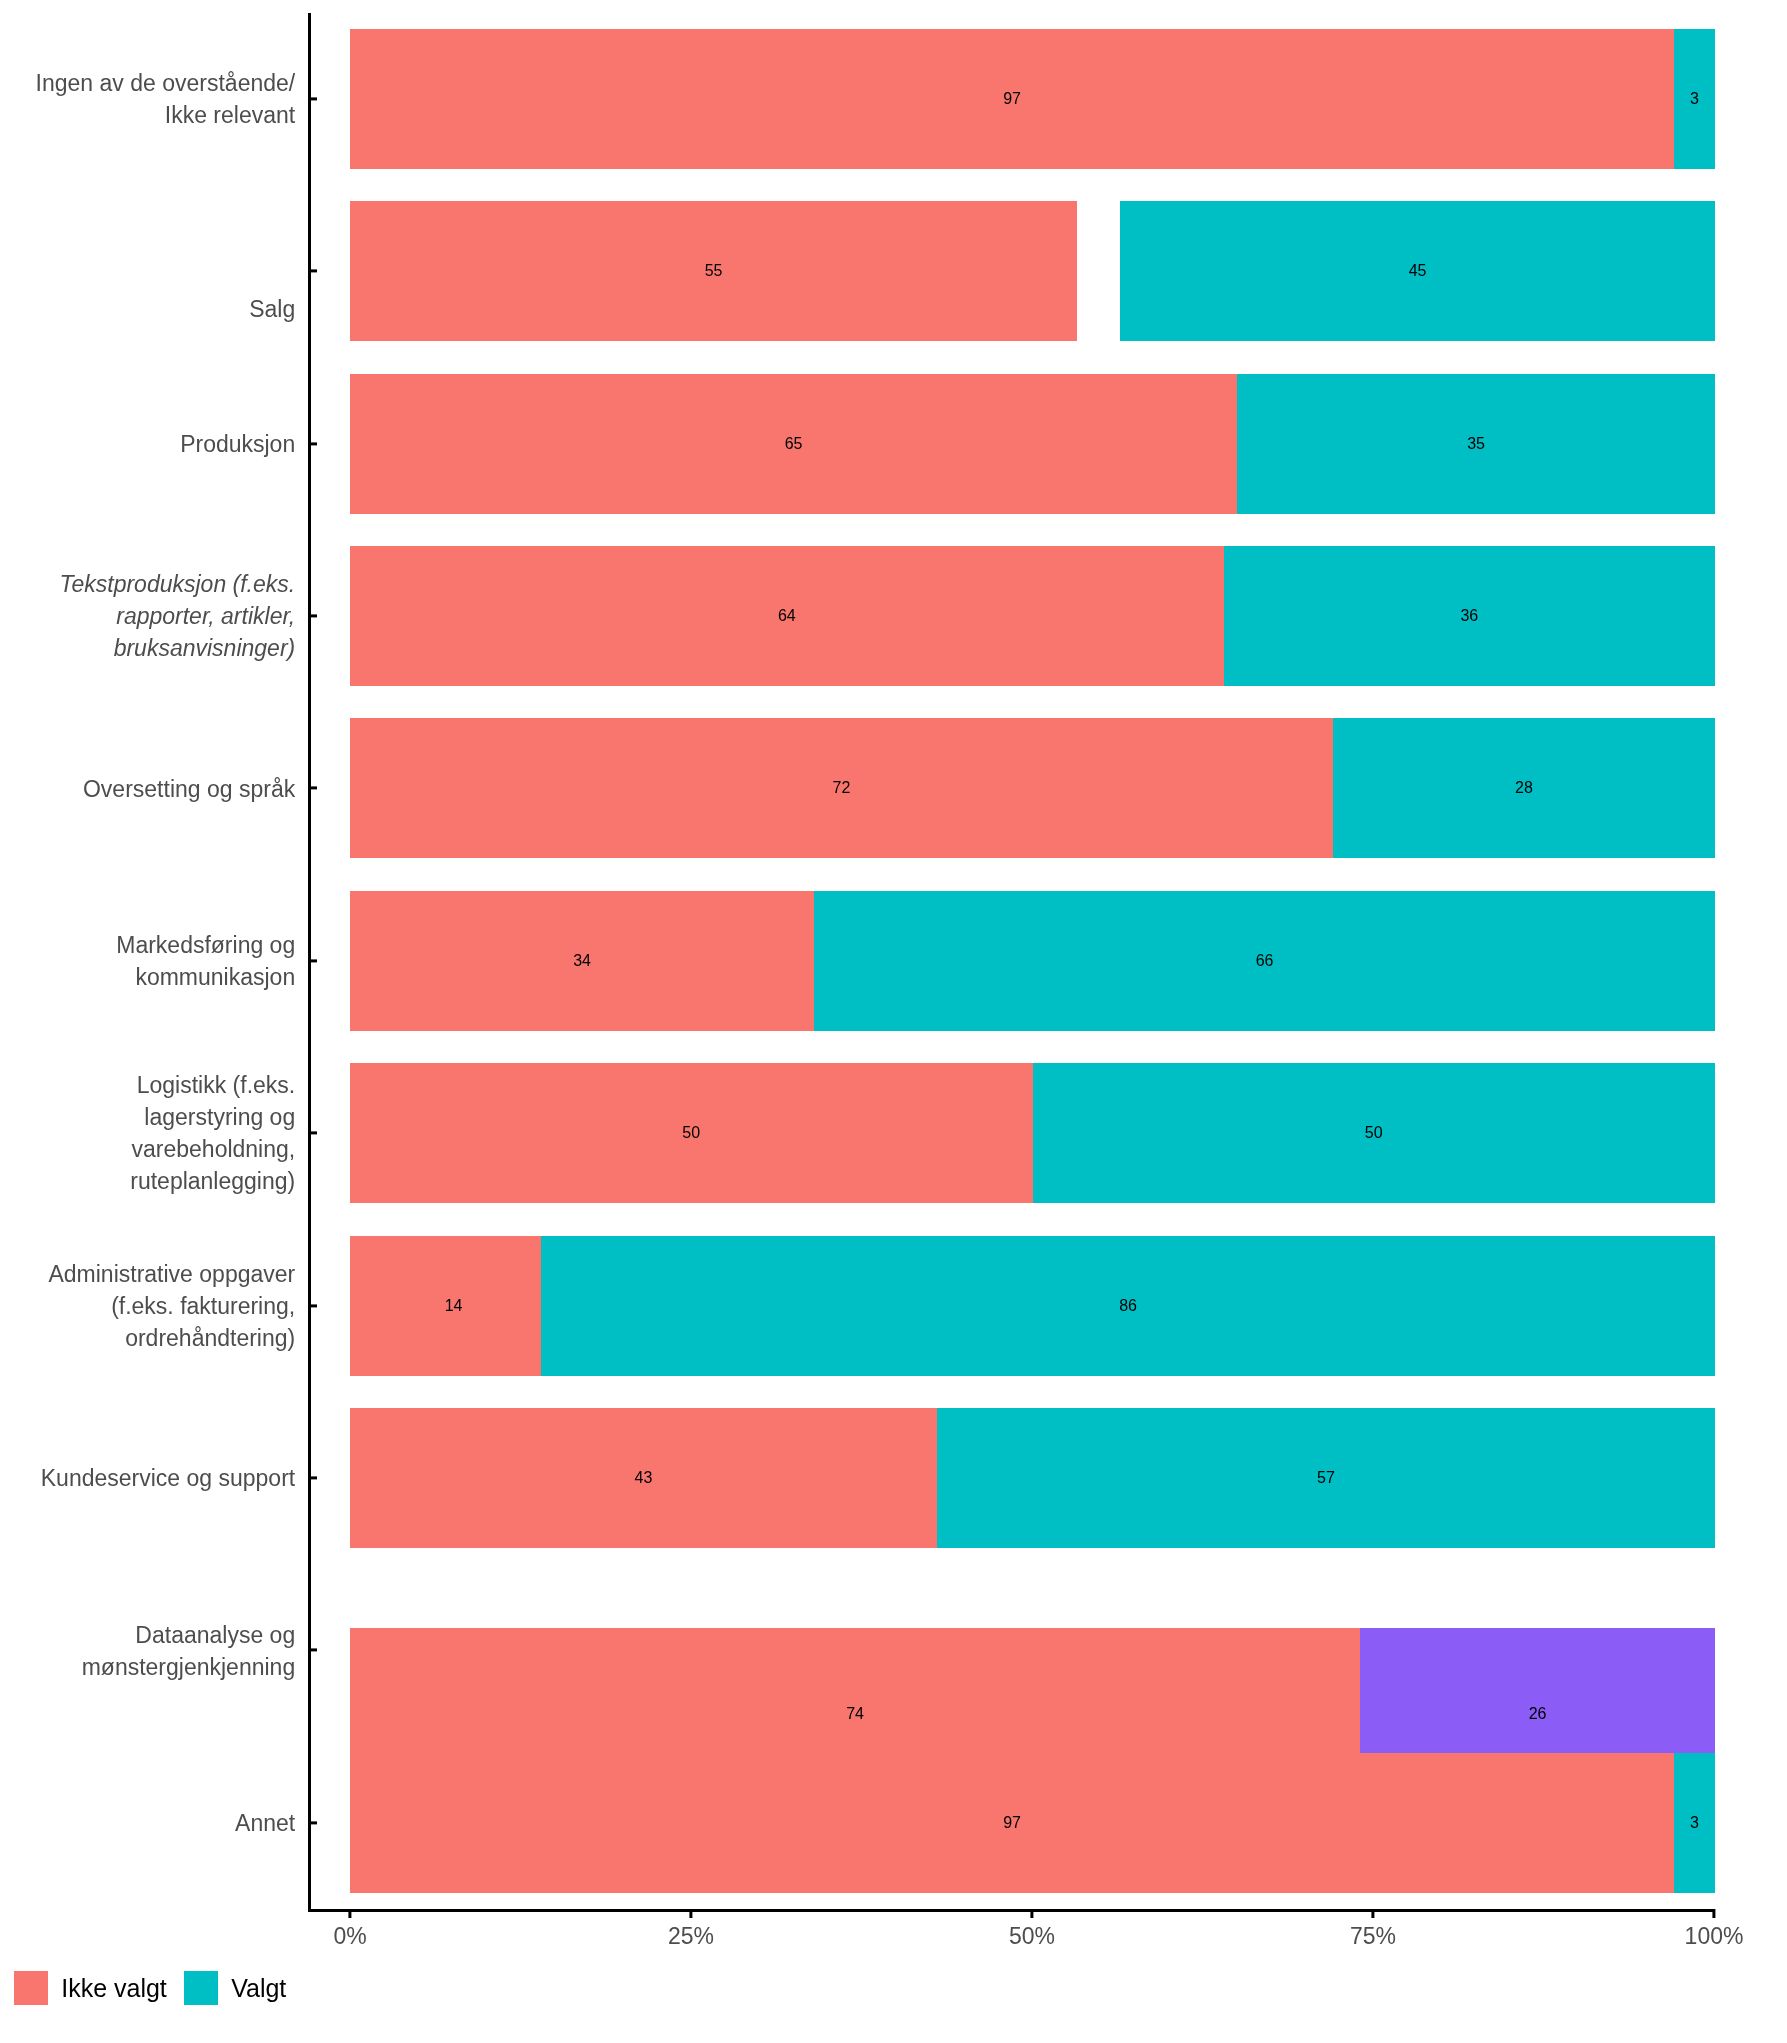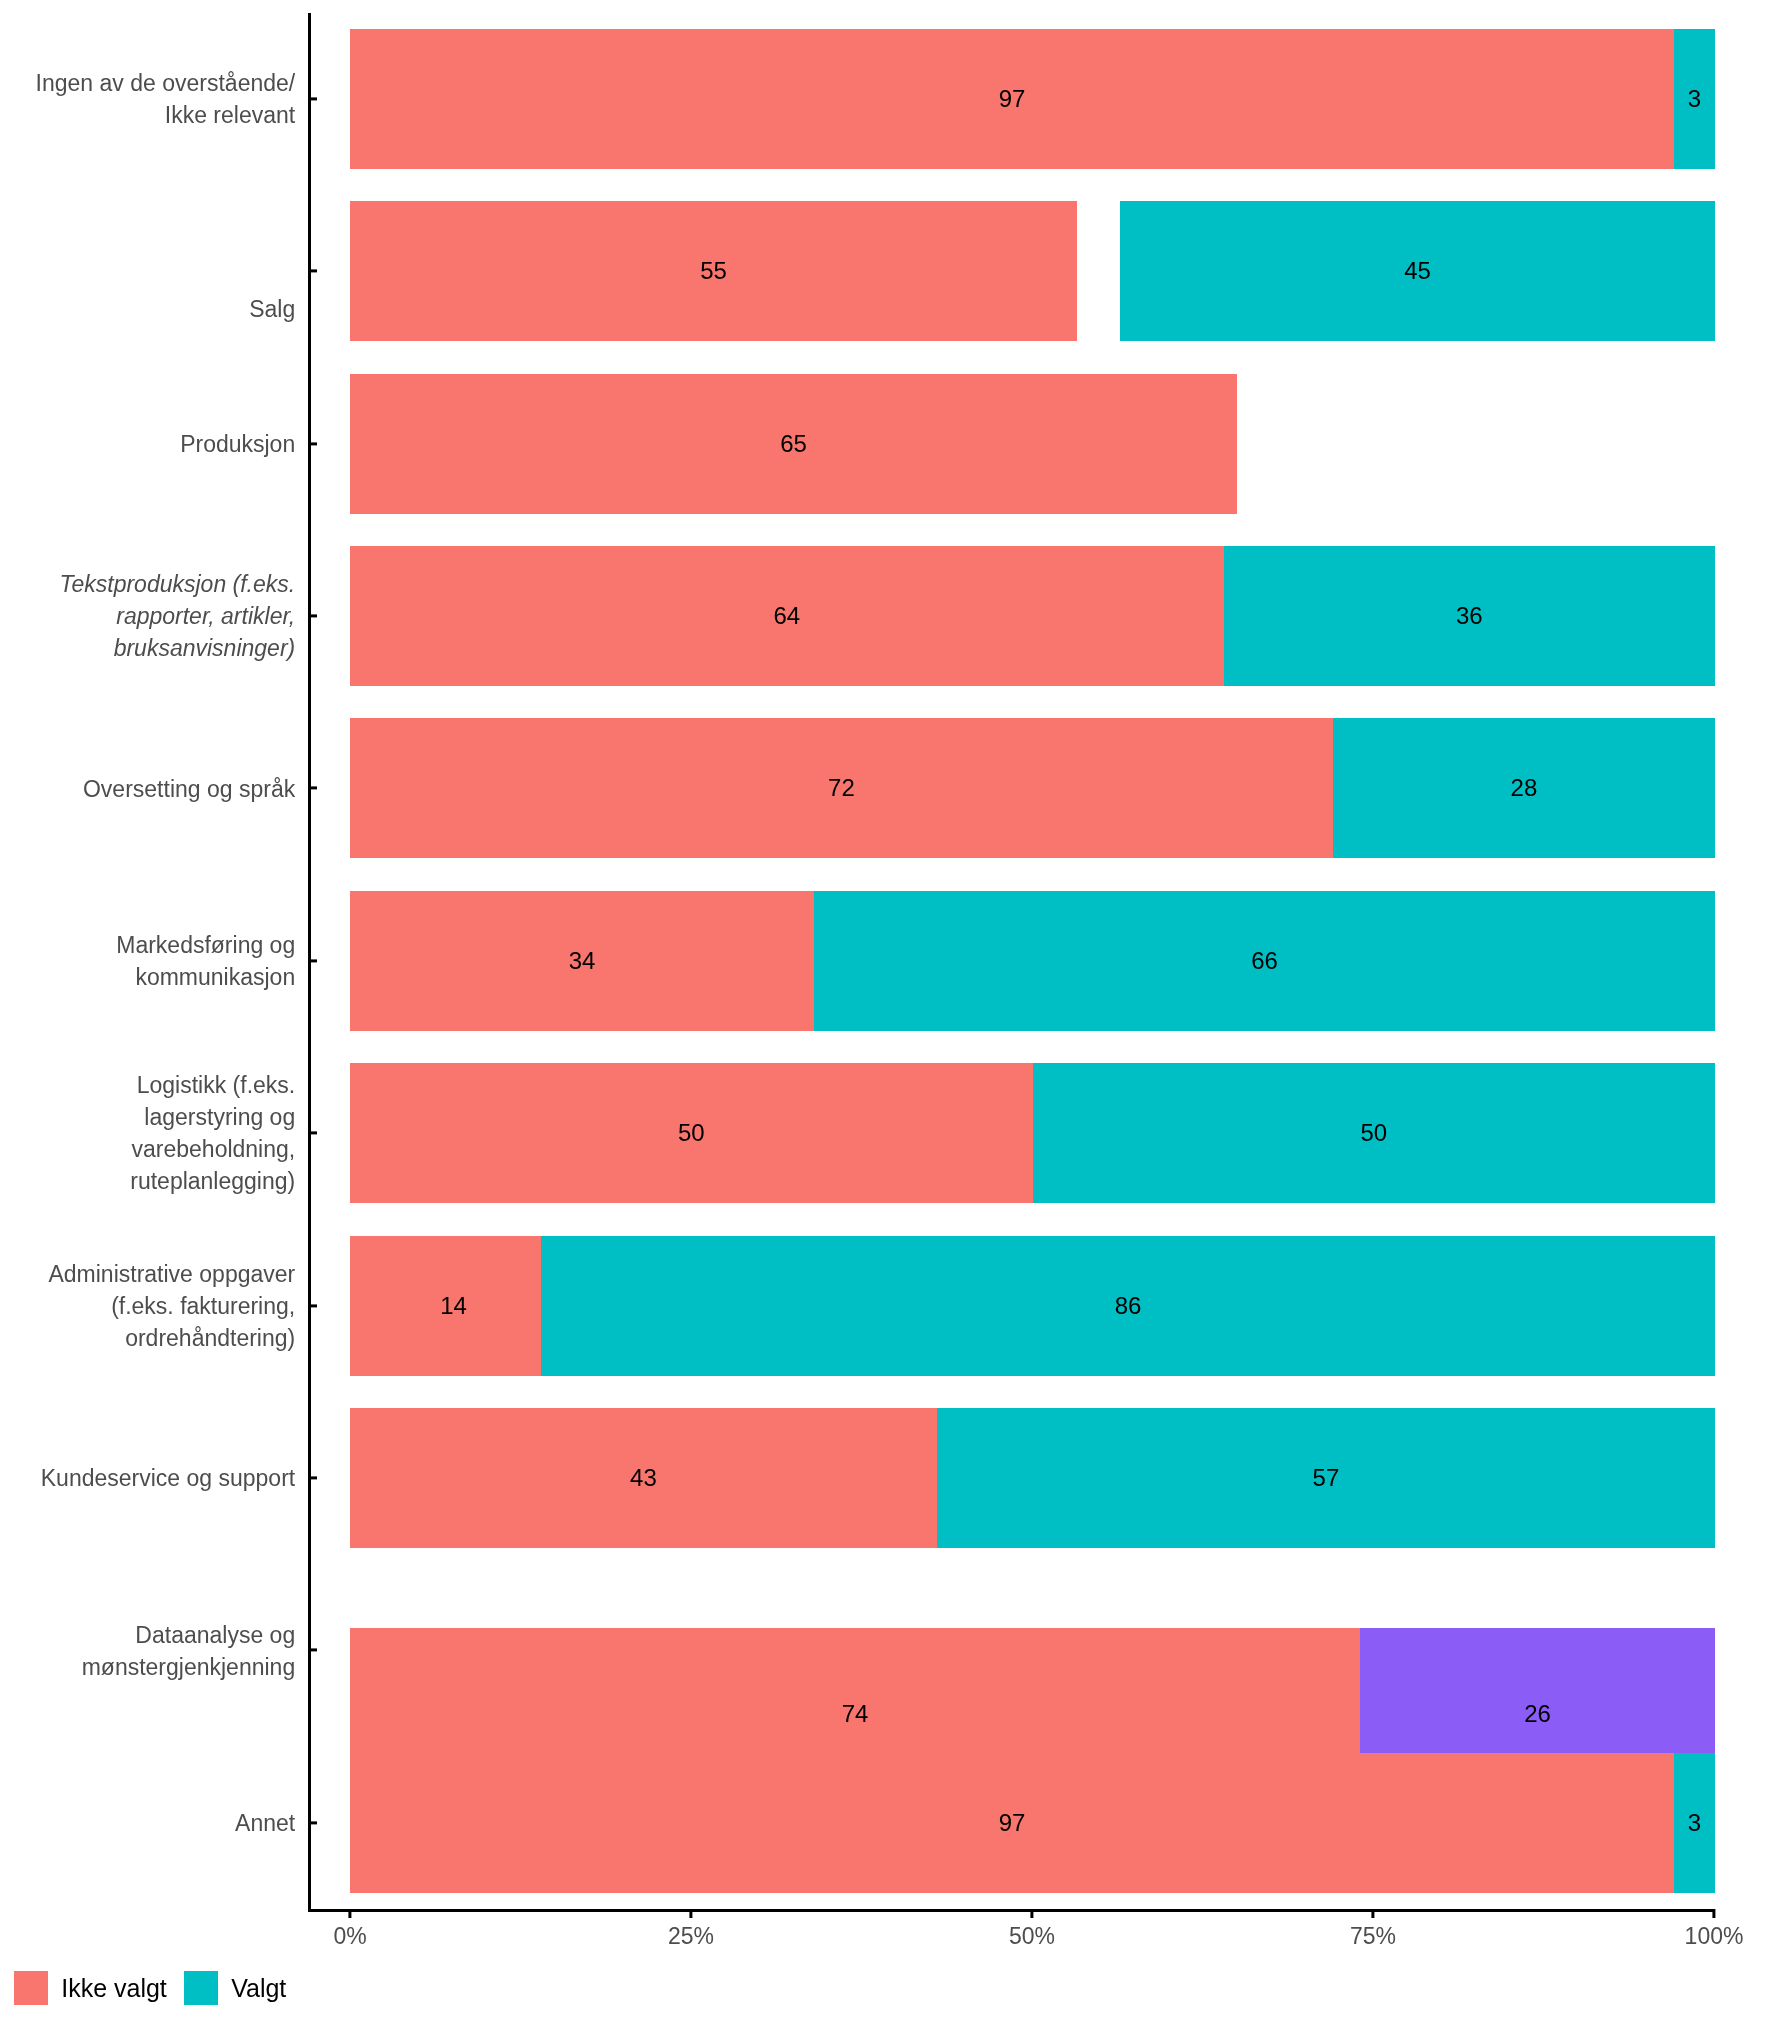--- a/index.html
+++ b/index.html
@@ -85,21 +85,21 @@
     align-items: stretch;
   }
   .seg {
     position: relative;
     display: flex;
     align-items: center;
     justify-content: center;
     overflow: visible;
   }
   .seg-label {
-    font-size: 24px;
+    font-size: 16px;
     color: #000000;
     font-family: "Liberation Sans", sans-serif;
     line-height: 1;
     white-space: nowrap;
   }
 
   
   .x-tick {
     position: absolute;
     top: 1909px;
@@ -203,20 +203,23 @@
           <span class="seg-label">55</span>
         </div>
         <div class="seg" style="width: 45%; background: rgb(0, 191, 196);">
           <span class="seg-label">45</span>
         </div>
       </div>
       <div class="bar-row" style="top: 361px; height: 140px;">
         <div class="seg" style="width: 65%; background: rgb(248, 118, 109);">
           <span class="seg-label">65</span>
         </div>
+        <div class="seg" style="width: 35%; background: rgb(0, 191, 196);">
+          <span class="seg-label">35</span>
+        </div>
       </div>
       <div class="bar-row" style="top: 533px; height: 140px;">
         <div class="seg" style="width: 64%; background: rgb(248, 118, 109);">
           <span class="seg-label">64</span>
         </div>
         <div class="seg" style="width: 36%; background: rgb(0, 191, 196);">
           <span class="seg-label">36</span>
         </div>
       </div>
       <div class="bar-row" style="top: 705px; height: 140px;">

